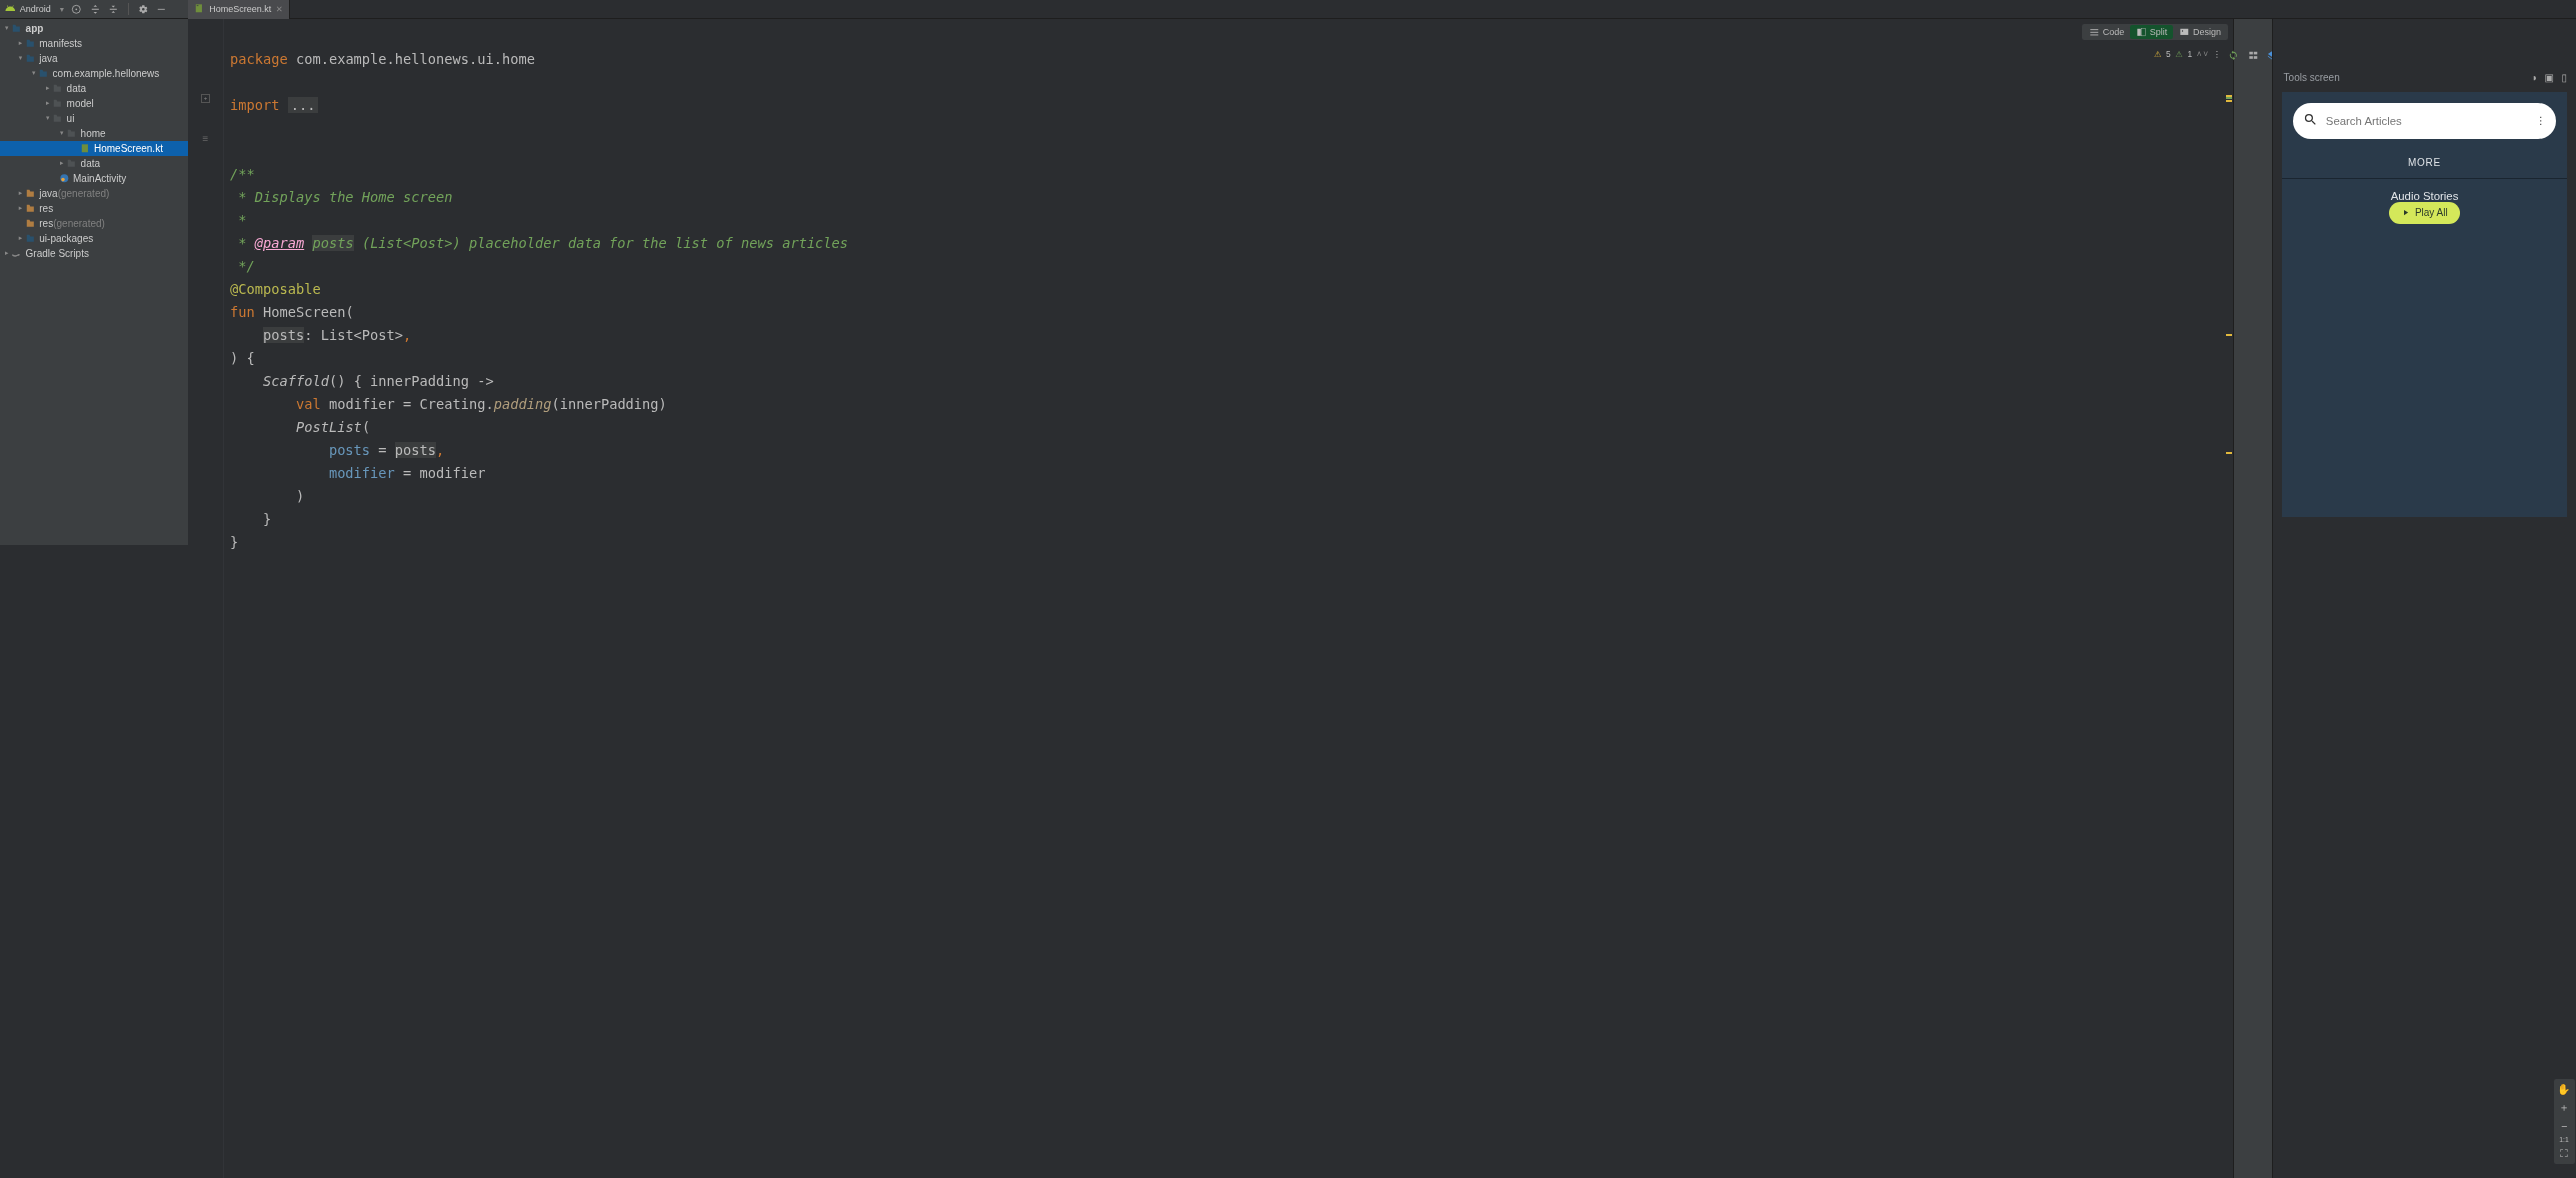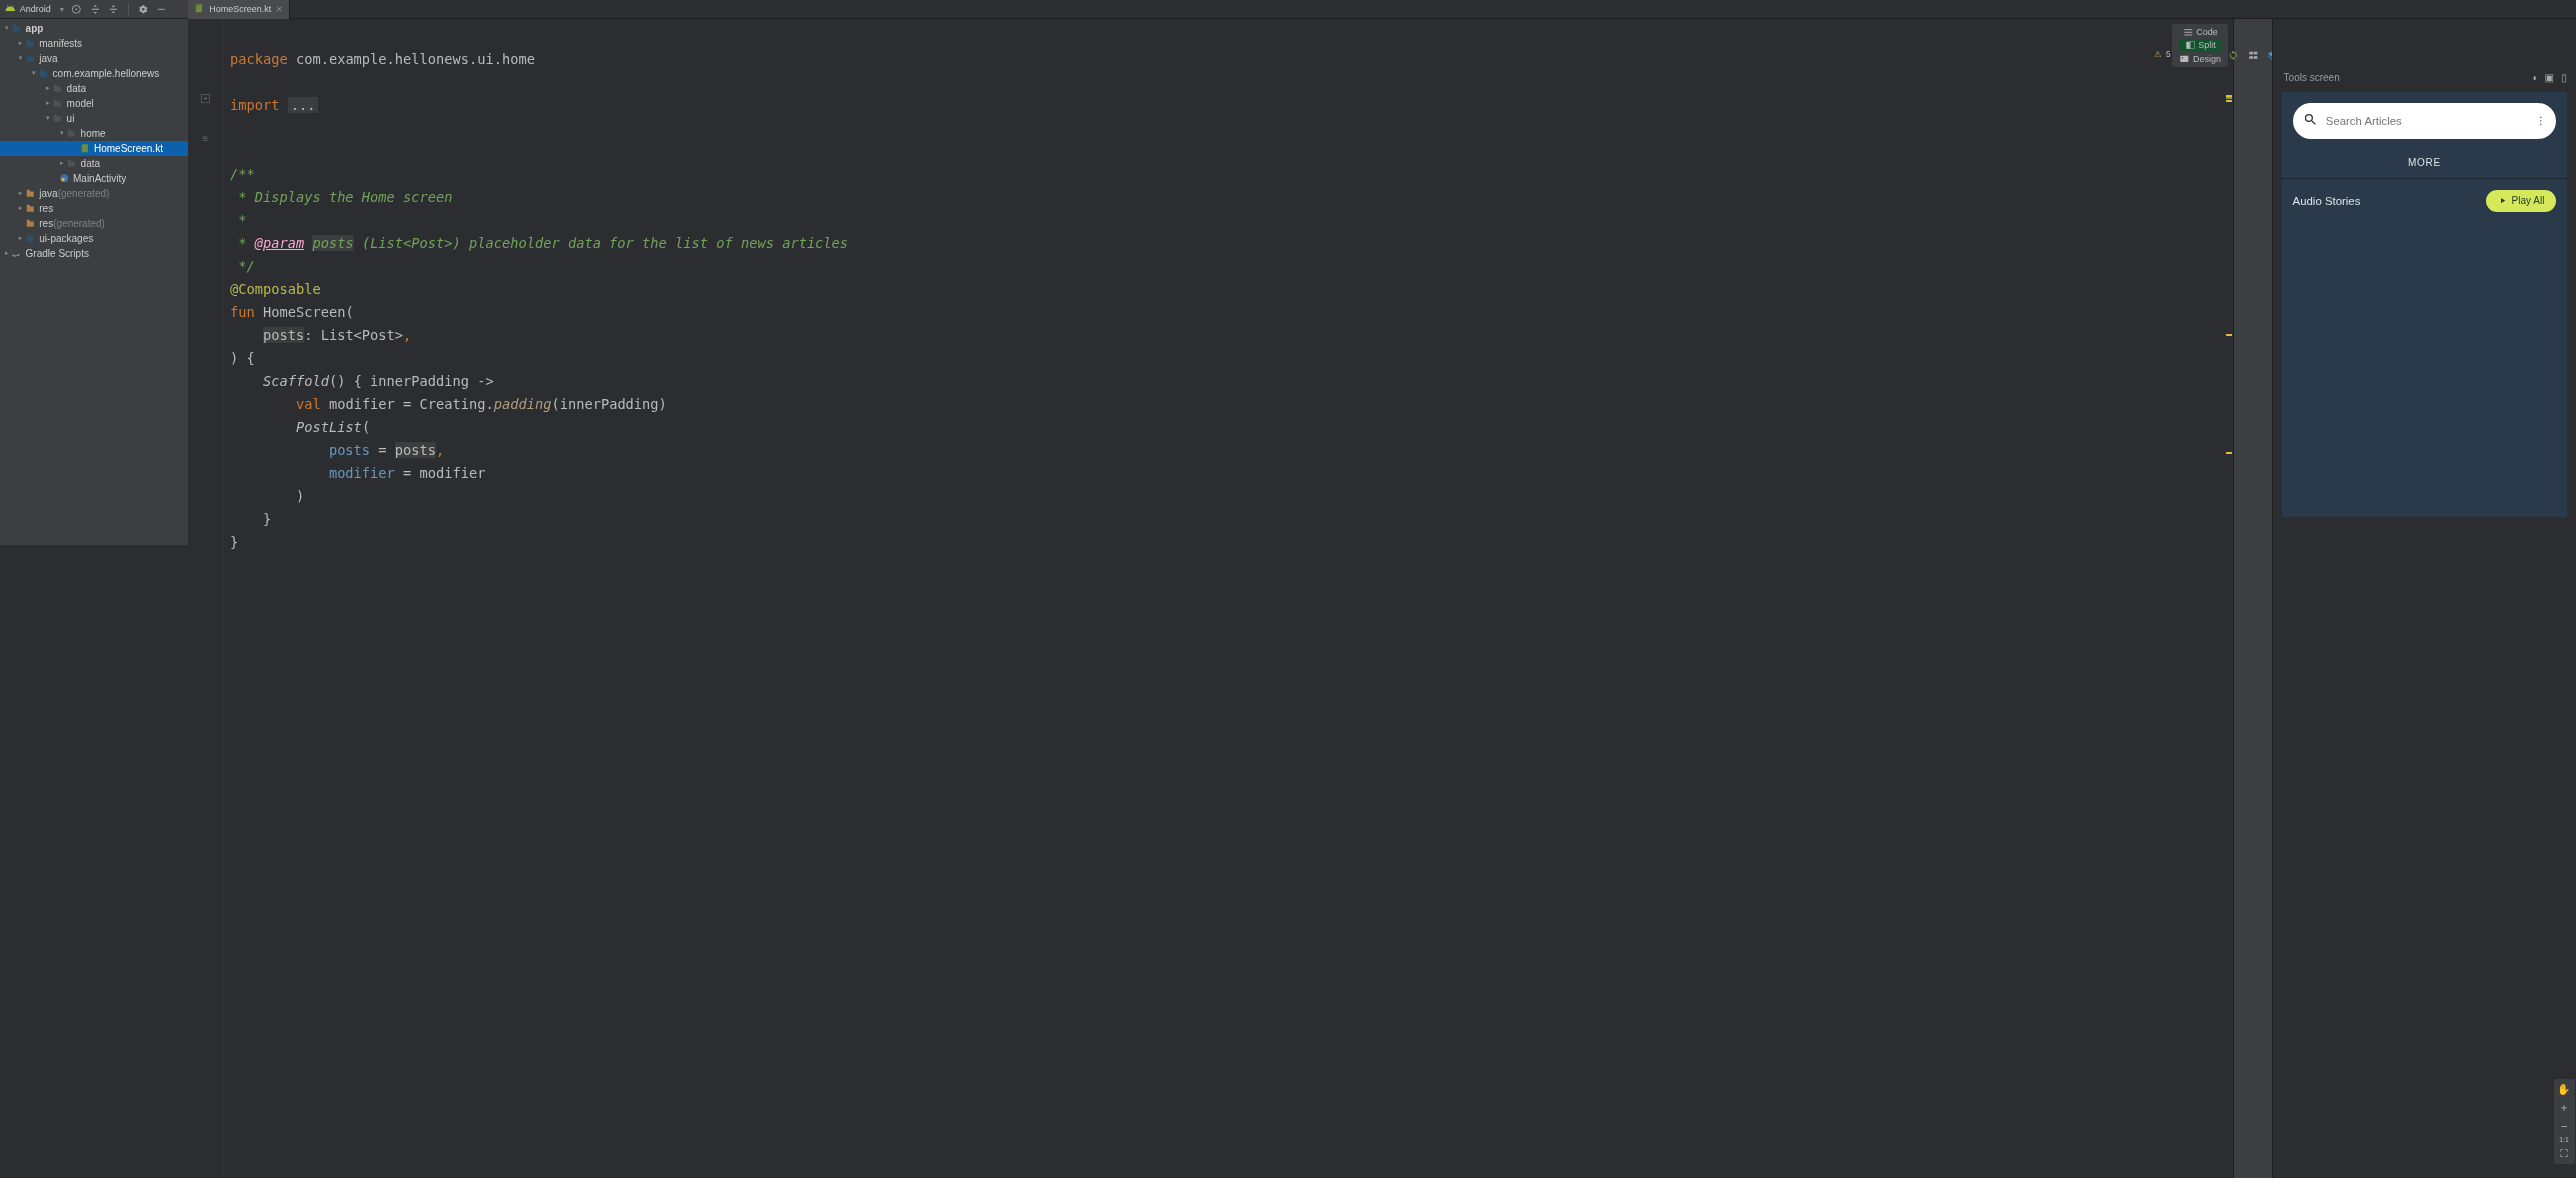--- a/index.html
+++ b/index.html
@@ -29,21 +29,21 @@
 .tree-item .chev { width: 7.6px; display: inline-block; text-align: center; font-size: 6.8px; color: #888; }
 .tree-item .fi { width: 12px; height: 12px; margin-right: 3px; display: inline-flex; align-items: center; justify-content: center; }
 .tree-item .muted { color: #808080; }
 .folder-icon { fill: #29516d; }
 
 
 .main-area { position: absolute; left: 188px; top: 19px; right: 0; bottom: 0; display: flex; }
 
 
 .editor-wrap { flex: 1; position: relative; display: flex; flex-direction: column; }
-.view-toggle { position: absolute; right: 4.6px; top: 4.6px; display: flex; align-items: center; gap: 0; background: #3c3f41; border-radius: 2.3px; padding: 1.5px; z-index: 5; flex-direction: column; }
+.view-toggle { position: absolute; right: 4.6px; top: 4.6px; display: flex; align-items: center; gap: 0; background: #3c3f41; border-radius: 2.3px; padding: 1.5px; z-index: 5; }
 .vt-btn { display: flex; align-items: center; gap: 3px; padding: 1.5px 6px; font-size: 9px; color: #bbb; cursor: pointer; border-radius: 2.3px; }
 .vt-btn.active { background: #14532d; }
 
 .ed-annot { position: absolute; right: 12px; top: 30px; display: flex; align-items: center; gap: 4.6px; font-size: 8.4px; }
 .warn-yellow { color: #e2b93d; }
 .warn-green { color: #72a35a; }
 .nav-arrows { color: #888; display: flex; gap: 1.5px; }
 
 .editor-body { display: flex; flex: 1; overflow: hidden; }
 .gutter { width: 36px; background: #2b2d30; border-right: 0.8px solid #323438; padding-top: 29px; }
@@ -81,21 +81,21 @@
 .device-card { margin: 27px 9px 9px 9px; background: #2a3a4a; border-radius: 0; padding: 0; height: 425px; overflow: hidden; }
 .search-box { margin: 10.6px 10.6px 7.6px 10.6px; background: #fff; border-radius: 18px; height: 36px; display: flex; align-items: center; padding: 0 10.6px; gap: 7.6px; }
 .search-box input { border: none; outline: none; flex: 1; font-size: 11.4px; color: #666; background: transparent; }
 .search-ico { color: #333; }
 .more-ico { color: #333; }
 
 .article-list { padding: 3px 10.6px; }
 .article-item { color: #e0e4e8; font-size: 10.6px; line-height: 13.7px; padding: 4.6px 0; }
 .more-btn { text-align: center; color: #dfe3e7; font-size: 10px; letter-spacing: 0.8px; padding: 10.6px 0; border-bottom: 0.8px solid #1a2530;}
 
-.section-hdr { display: flex; align-items: center; justify-content: space-between; padding: 10.6px 10.6px 3px 10.6px; }
+.section-hdr { display: flex; align-items: center; justify-content: space-between; padding: 10.6px 10.6px 3px 10.6px; flex-direction: column; }
 .section-title { color: #e0e4e8; font-size: 11.4px; }
 .play-btn { background: #d4e85a; color: #2a3a2a; border-radius: 15px; padding: 5.3px 12px; display: flex; align-items: center; gap: 4.6px; font-size: 10px; font-weight: 500; }
 
 
 .zoom-strip { position: absolute; right: 1.5px; bottom: 13.7px; width: 21px; display: flex; flex-direction: column; align-items: center; gap: 3px; background: #3c3f41; padding: 3px 0; border-radius: 2.3px; }
 .zoom-btn { width: 15px; height: 15px; display: flex; align-items: center; justify-content: center; color: #bbb; font-size: 10.6px; cursor: pointer; }
 .zoom-lbl { font-size: 6.8px; color: #bbb; }
 
 svg.ico12 { width: 10.6px; height: 10.6px; }
 </style>

